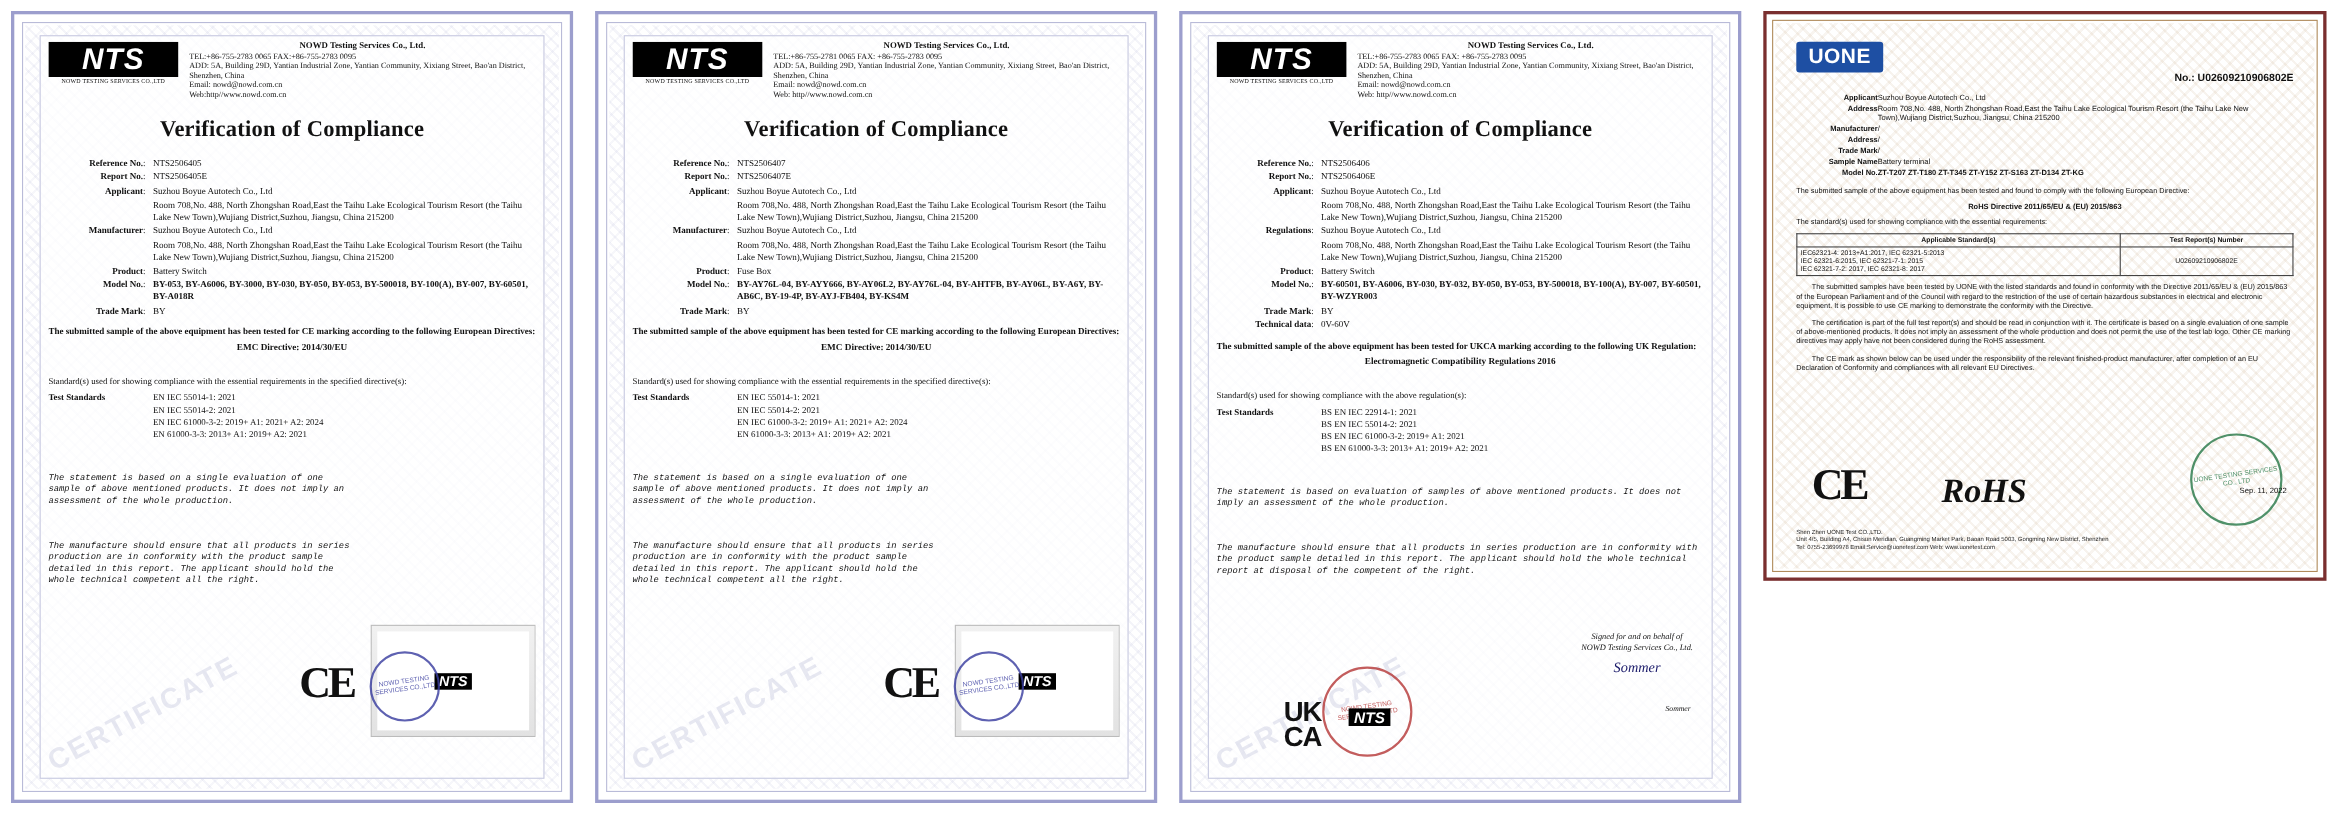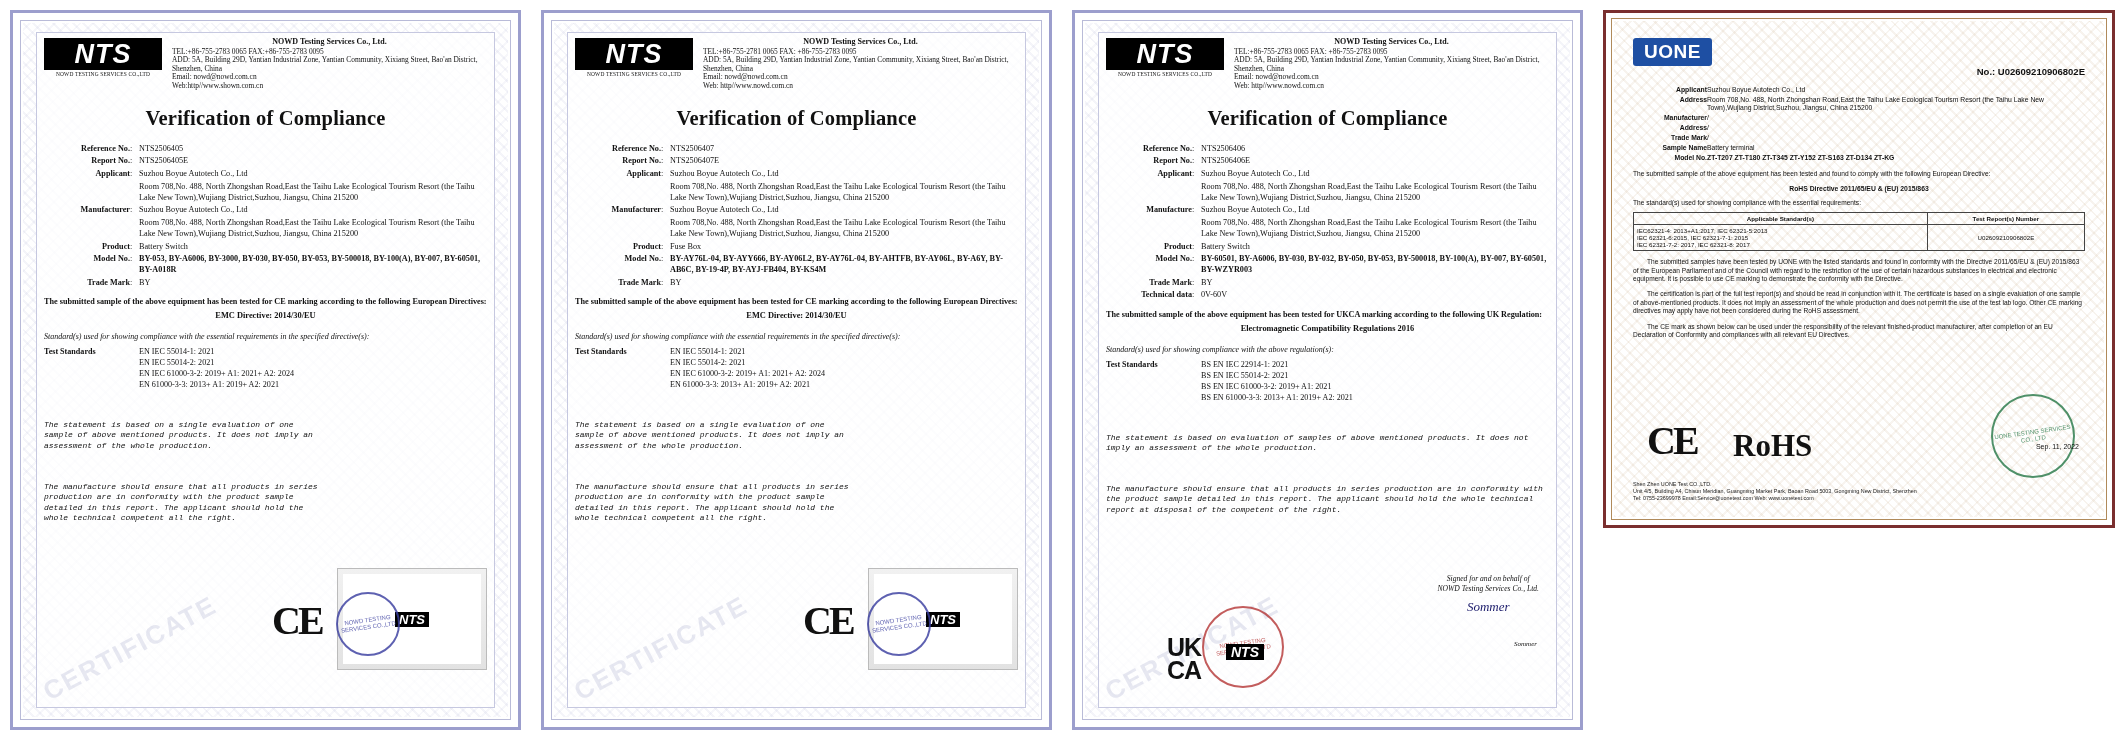--- a/index.html
+++ b/index.html
@@ -31,21 +31,21 @@
   .title{text-align:center;font-weight:bold;font-size:20.5px;margin:16px 0 13px;letter-spacing:.2px;}
 
   table.kv{width:100%;border-collapse:collapse;font-size:8.2px;line-height:10.6px;}
   table.kv td{vertical-align:top;padding:1.1px 0;}
   td.k{width:86px;font-weight:bold;text-align:right;}
   td.c{width:9px;}
   td.v{}
   .bold{font-weight:bold;}
 
   .para{font-size:8.2px;line-height:11px;margin-top:7px;font-weight:bold;}
-  .ital{font-style:italic;font-size:8px;line-height:10.4px;margin-top:12px;}
+  .ital{font-size:8px;line-height:10.4px;margin-top:22px;}
   .dirline{text-align:center;font-weight:bold;font-size:8.4px;margin:4px 0;}
   .std{display:flex;font-size:8.1px;line-height:11px;margin-top:3px;}
   .std .lbl{font-weight:bold;width:95px;flex:0 0 95px;}
   .std .list div{white-space:nowrap;}
 
   .closing{font-style:italic;font-size:8px;line-height:10.6px;margin-top:30px;font-family:Liberation Mono, monospace;}
   .ce{font-family:Liberation Serif, serif;font-size:40px;font-weight:bold;letter-spacing:-3px;}
   .photo{position:absolute;right:0;bottom:34px;width:148px;height:100px;border:1px solid #bbb;background:linear-gradient(#f1f1f1,#e2e2e2);}
   .photo .inner{position:absolute;inset:5px;background:#fff;display:flex;align-items:center;justify-content:center;}
   .photo .nts-s{background:#000;color:#fff;font-family:"Liberation Sans",sans-serif;font-style:italic;font-weight:bold;font-size:13px;padding:0 4px;}
@@ -98,21 +98,21 @@
       <div class="hdr">
         <div class="nts-logo">
           <div class="band">NTS</div>
           <div class="sub">NOWD TESTING SERVICES CO.,LTD</div>
         </div>
         <div class="hdr-txt">
           <div class="co">NOWD Testing Services Co., Ltd.</div>
           <div class="row">TEL:+86-755-2783 0065 FAX:+86-755-2783 0095</div>
           <div class="row">ADD: 5A, Building 29D, Yantian Industrial Zone, Yantian Community, Xixiang Street, Bao'an District, Shenzhen, China</div>
           <div class="row">Email: nowd@nowd.com.cn</div>
-          <div class="row">Web:http//www.shown.com.cn</div>
+          <div class="row">Web:http//www.nowd.com.cn</div>
         </div>
       </div>
       <div class="title">Verification of Compliance</div>
       <table class="kv">
         <tbody>
             <tr>
               <td class="k">Reference No.</td>
               <td class="c">:</td>
               <td class="v">NTS2506405</td>
             </tr>
@@ -319,21 +319,21 @@
               <td class="k">Applicant</td>
               <td class="c">:</td>
               <td class="v">Suzhou Boyue Autotech Co., Ltd</td>
             </tr>
         <tr>
               <td class="k"></td>
               <td class="c"></td>
               <td class="v">Room 708,No. 488, North Zhongshan Road,East the Taihu Lake Ecological Tourism Resort (the Taihu Lake New Town),Wujiang District,Suzhou, Jiangsu, China 215200</td>
             </tr>
         <tr>
-              <td class="k">Manufacture</td>
+              <td class="k">Regulations</td>
               <td class="c">:</td>
               <td class="v">Suzhou Boyue Autotech Co., Ltd</td>
             </tr>
         <tr>
               <td class="k"></td>
               <td class="c"></td>
               <td class="v">Room 708,No. 488, North Zhongshan Road,East the Taihu Lake Ecological Tourism Resort (the Taihu Lake New Town),Wujiang District,Suzhou, Jiangsu, China 215200</td>
             </tr>
         <tr>
               <td class="k">Product</td>
@@ -448,21 +448,21 @@
           <td>U02609210906802E</td>
         </tr>
       </tbody>
         </table>
       <div class="u-p" style="text-indent:14px;">The submitted samples have been tested by UONE with the listed standards and found in conformity with the Directive 2011/65/EU &amp; (EU) 2015/863 of the European Parliament and of the Council with regard to the restriction of the use of certain hazardous substances in electrical and electronic equipment. It is possible to use CE marking to demonstrate the conformity with the Directive.</div>
       <div class="u-p" style="text-indent:14px;">The certification is part of the full test report(s) and should be read in conjunction with it. The certificate is based on a single evaluation of one sample of above-mentioned products. It does not imply an assessment of the whole production and does not permit the use of the test lab logo. Other CE marking directives may apply have not been considered during the RoHS assessment.</div>
       <div class="u-p" style="text-indent:14px;">The CE mark as shown below can be used under the responsibility of the relevant finished-product manufacturer, after completion of an EU Declaration of Conformity and compliances with all relevant EU Directives.</div>
 
       <div class="u-marks">
         <span class="ce" style="position:absolute;left:14px;bottom:0;">CE</span>
-        <span class="rohs" style="position:absolute;left:100px;bottom:0;">RoHS</span>
+        <span class="rohs" style="position:absolute;left:132px;bottom:0;font-style:italic;">RoHS</span>
         <span class="stamp" style="right:10px;bottom:-14px;width:80px;height:80px;border-color:#2a7a4a;color:#2a7a4a;">
           <span class="in">UONE TESTING SERVICES CO., LTD</span>
         </span>
       </div>
       <div class="u-date">Sep. 11, 2022</div>
 
       <div class="u-foot">
         <div>Shen Zhen UONE Test CO.,LTD.</div>
         <div>Unit 4/5, Building A4, Chisun Meridian, Guangming Market Park, Baoan Road 5003, Gongming New District, Shenzhen</div>
         <div>Tel: 0755-23699978                   Email:Service@uonetest.com               Web: www.uonetest.com</div>

